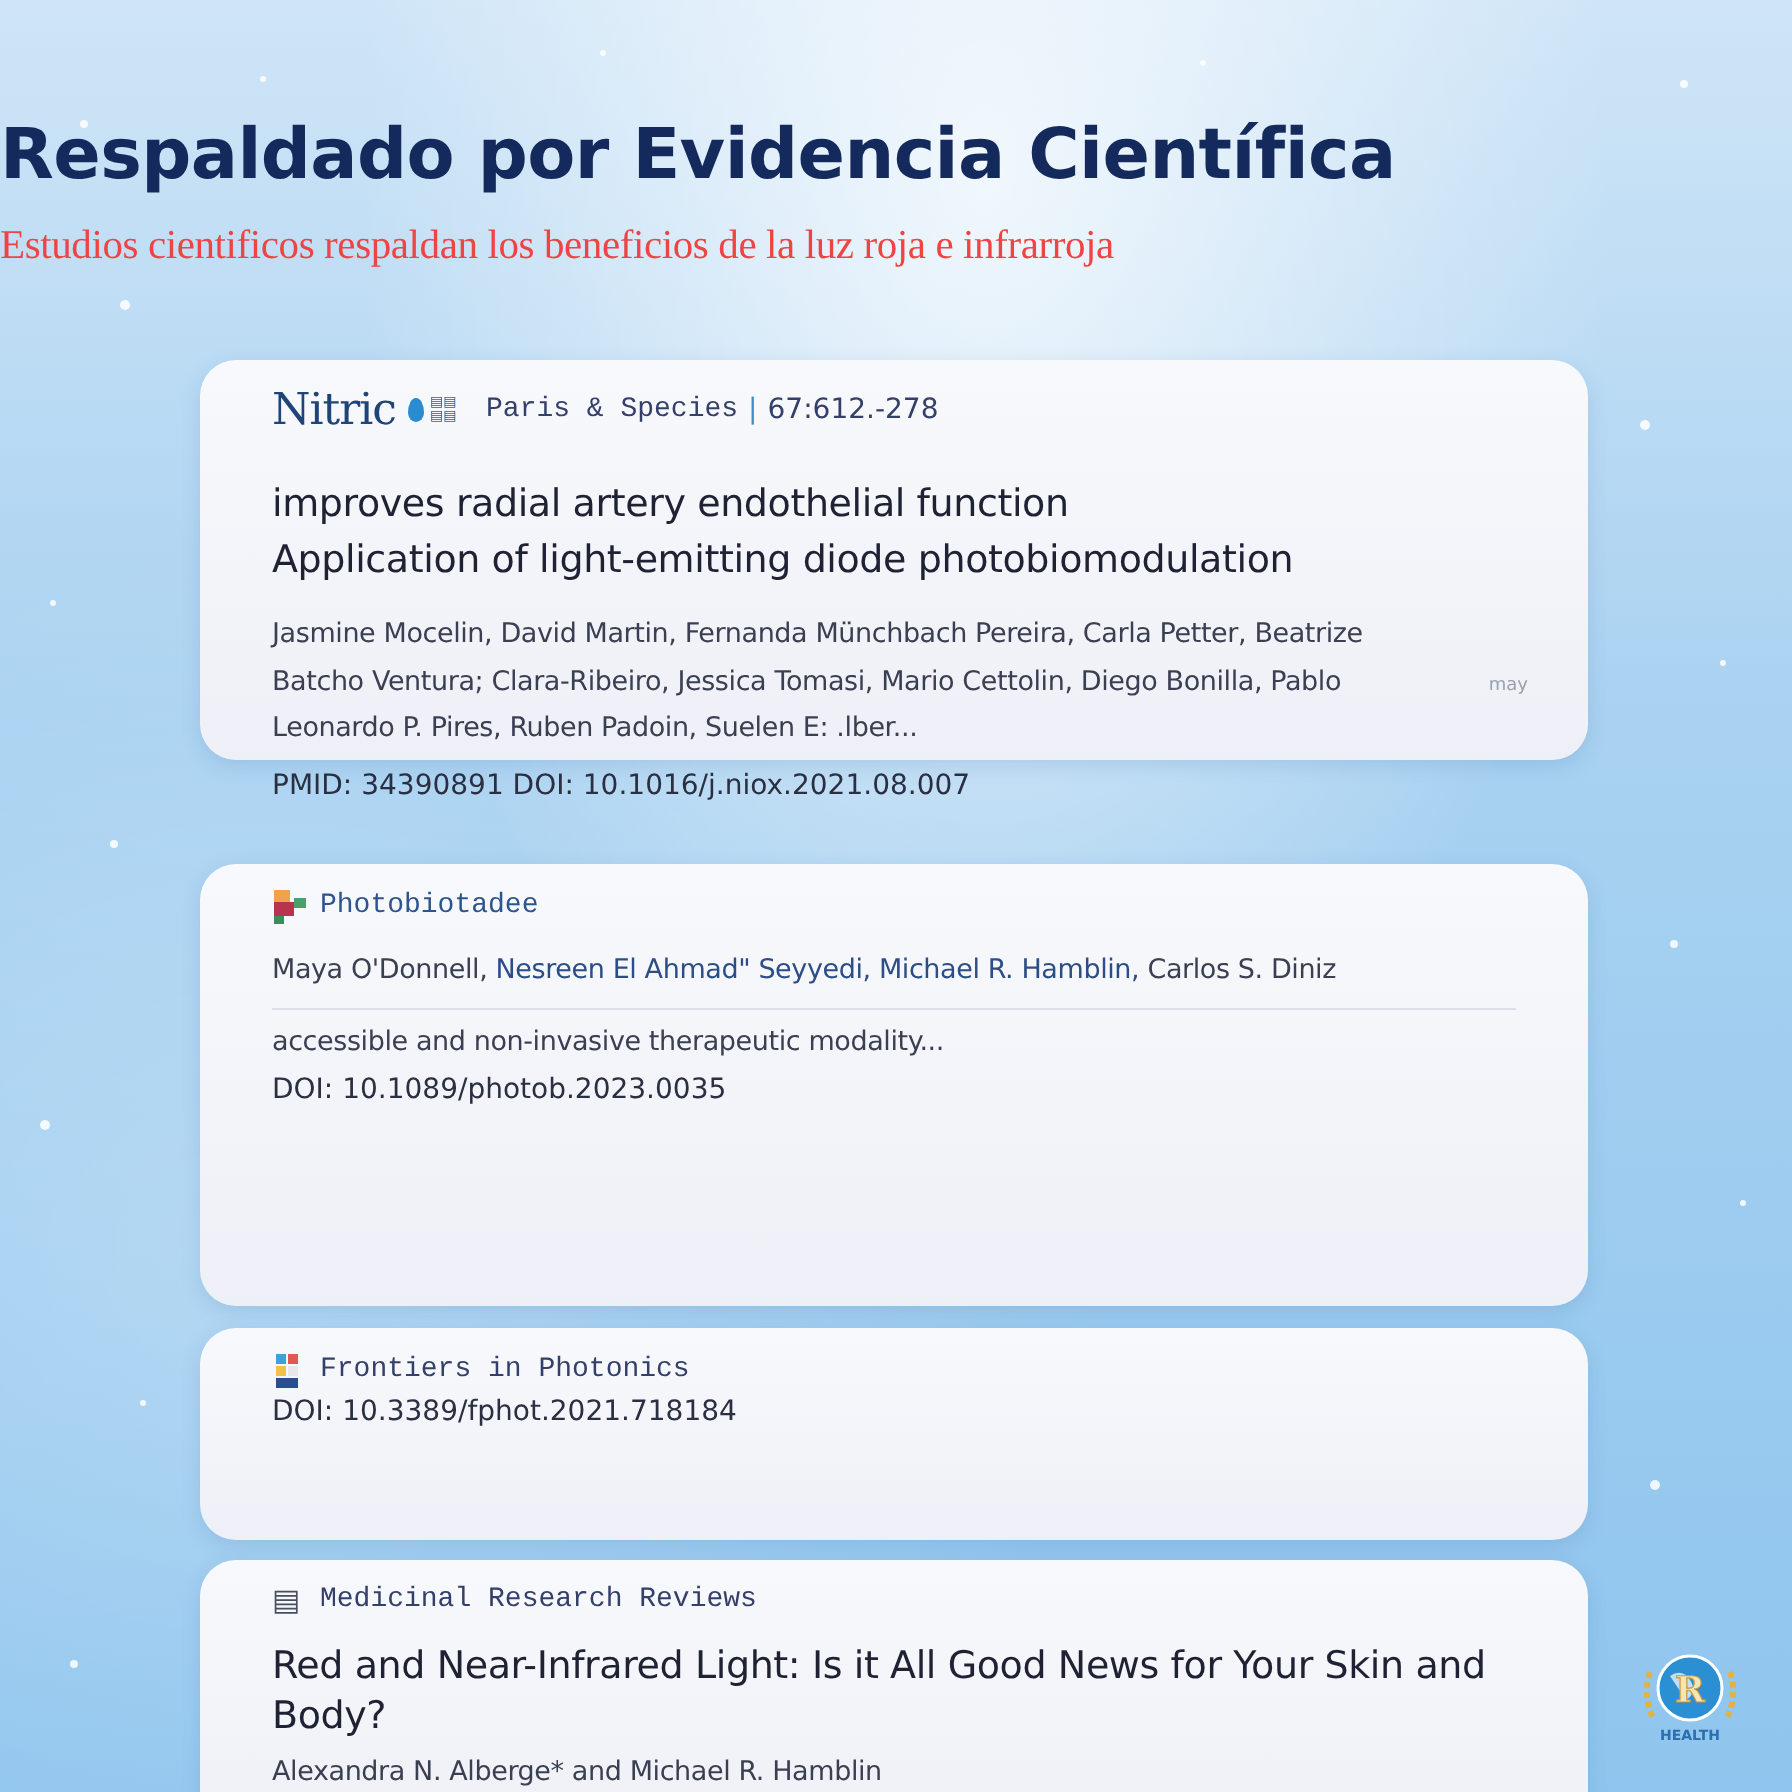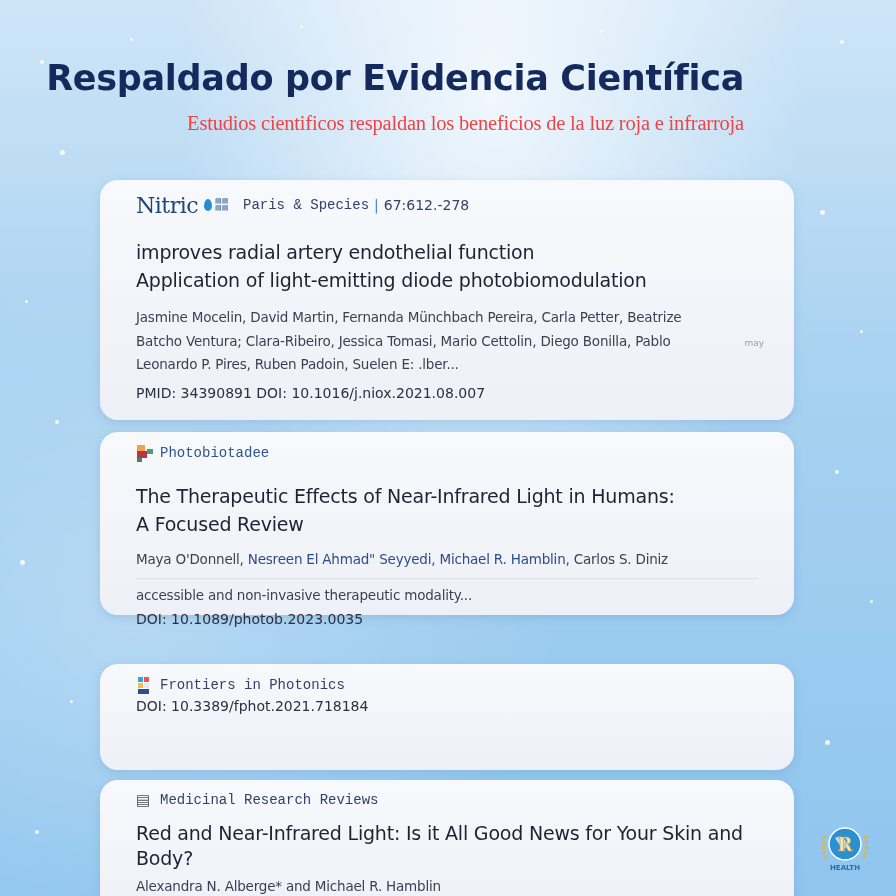--- a/index.html
+++ b/index.html
@@ -5,21 +5,21 @@
     html, body { margin: 0; padding: 0; }
     body {
       width: 896px; height: 896px; overflow: hidden; position: relative;
       font-family: "DejaVu Sans", sans-serif;
       background:
         radial-gradient(ellipse at 55% 10%, rgba(255,255,255,0.75) 0%, rgba(255,255,255,0) 45%),
         radial-gradient(ellipse at 15% 70%, rgba(255,255,255,0.25) 0%, rgba(255,255,255,0) 40%),
         linear-gradient(180deg, #cfe5f7 0%, #a9d2f1 40%, #8fc5ee 100%);
     }
     .sparkle { position: absolute; border-radius: 50%; background: rgba(255,255,255,0.85); }
-    .header { position: absolute; top: 58px; left: 0; width: 744px; text-align: right; }
+    .header { position: absolute; top: 58px; left: 0; width: 744px; text-align: left; }
     .title {
       font-family: "DejaVu Sans", sans-serif; font-weight: bold;
       font-size: 35px; color: #152a5c; letter-spacing: -0.3px; margin: 0;
     }
     .subtitle {
       font-family: Liberation Serif, serif; font-size: 20.5px; color: #ef4444;
       margin-top: 14px; letter-spacing: -0.2px;
     }
     .card {
       position: absolute; left: 100px; width: 694px;
@@ -66,21 +66,21 @@
   <div class="sparkle" style="left:825px;top:740px;width:5px;height:5px"></div>
   <div class="sparkle" style="left:600px;top:30px;width:3px;height:3px"></div>
   <div class="sparkle" style="left:300px;top:25px;width:3px;height:3px"></div>
 </div>
 
 <div class="header">
   <h1 class="title">Respaldado por Evidencia Científica</h1>
   <div class="subtitle">Estudios cientificos respaldan los beneficios de la luz roja e infrarroja</div>
 </div>
 
-<div class="card" style="top:180px;height:240px;padding-top:14px;">
+<div class="card" style="top:180px;height:200px;padding-top:14px;">
   <div class="journal">
     <span class="nitric-logo">Nitric</span>
     <span class="drop"></span>
     <span class="tiny-logo">▤▤<br>▤▤</span>
     <span class="name">Paris &amp; Species</span>
     <span class="sep">|</span>
     <span>67:612.-278</span>
   </div>
   <div style="margin-top:22px">
     <div class="article-title">improves radial artery endothelial function</div>
@@ -88,33 +88,29 @@
   </div>
   <div style="margin-top:12px">
     <div class="authors">Jasmine Mocelin, David Martin, Fernanda Münchbach Pereira, Carla Petter, Beatrize</div>
     <div class="authors">Batcho Ventura; Clara-Ribeiro, Jessica Tomasi, Mario Cettolin, Diego Bonilla, Pablo</div>
     <div class="authors">Leonardo P. Pires, Ruben Padoin, Suelen E: .lber...</div>
   </div>
   <span class="may">may</span>
   <div class="ids" style="margin-top:8px">PMID: 34390891   DOI: 10.1016/j.niox.2021.08.007</div>
 </div>
 
-<div class="card" style="top:432px;height:183px;padding-top:10px;">
+<div class="card" style="top:432px;height:221px;padding-top:10px;">
   <div class="journal">
     <span class="ic">
       <span style="position:absolute;left:1px;top:1px;width:8px;height:6px;background:#f0a24a"></span>
       <span style="position:absolute;left:1px;top:7px;width:10px;height:7px;background:#b8344e"></span>
       <span style="position:absolute;left:11px;top:5px;width:6px;height:5px;background:#4aa06a"></span>
       <span style="position:absolute;left:1px;top:14px;width:5px;height:4px;background:#3c8d5a"></span>
     </span>
     <span class="name" style="color:#2c5590">Photobiotadee</span>
-  </div>
-  <div style="margin-top:18px">
-    <div class="article-title">The Therapeutic Effects of Near-Infrared Light in Humans:</div>
-    <div class="article-title">A Focused Review</div>
   </div>
   <div class="authors" style="margin-top:10px">
     <span>Maya O'Donnell, </span><span class="blue">Nesreen El Ahmad" Seyyedi, Michael R. Hamblin, </span><span>Carlos S. Diniz</span>
   </div>
   <div class="abstract" style="margin-top:6px">
     <div>accessible and non-invasive therapeutic modality...</div>
   </div>
   <div class="doi" style="margin-top:6px">DOI: 10.1089/photob.2023.0035</div>
 </div>
 

